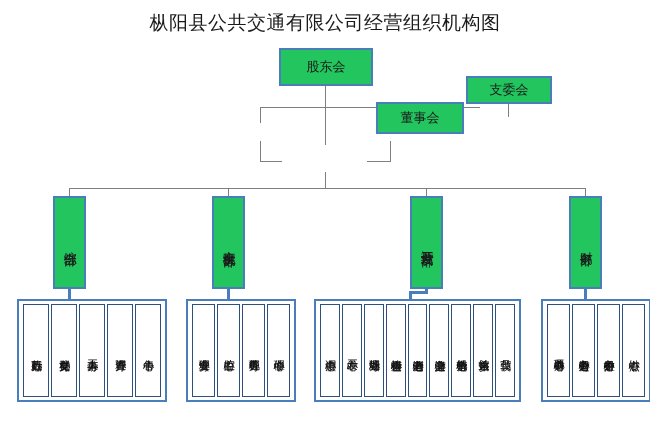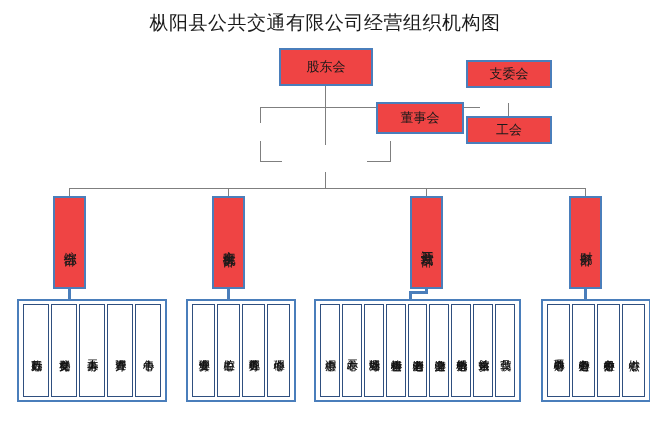--- a/index.html
+++ b/index.html
@@ -19,21 +19,21 @@
     letter-spacing:.5px;
     color:#1a1a1a;
     font-family:"DejaVu Sans","Liberation Sans",sans-serif;
   }
 
   
   .box{
     position:absolute;
     box-sizing:border-box;
     border:2px solid #4a7ebb;
-    background:#ef4444;
+    background:#22c55e;
     display:flex;align-items:center;justify-content:center;
     font-size:13px;color:#1a1a1a;
     text-align:center;
     line-height:1.1;
   }
   
   .vert{
     writing-mode:vertical-rl;
     text-orientation:upright;
     letter-spacing:1px;
@@ -101,27 +101,24 @@
   <div class="box" style="left:279px;top:48px;width:94px;height:38px;">
     <span>股东会</span>
   </div>
 
 
   <div class="box" style="left:345px;top:102px;width:88px;height:32px;margin-left:31px;">
     <span>董事会</span>
   </div>
 
 
-  <div class="box" style="left:466px;top:60px;width:86px;height:28px;">
+  <div class="box" style="left:466px;top:76px;width:86px;height:28px;">
     <span>支委会</span>
   </div>
 
-  <div class="box" style="left:466px;top:116px;width:86px;height:28px;">
-    <span>工会</span>
-  </div>
 
   <div class="ln lnv" style="left:325px;top:172px;height:17px;"></div>
   <div class="ln lnh" style="left:69px;top:188px;width:517px;"></div>
   <div class="ln lnv" style="left:69px;top:188px;height:9px;"></div>
   <div class="ln lnv" style="left:228px;top:188px;height:9px;"></div>
   <div class="ln lnv" style="left:426px;top:188px;height:9px;"></div>
   <div class="ln lnv" style="left:585px;top:188px;height:9px;"></div>
 
   <div class="box vert" style="left:53px;top:196px;width:33px;height:93px;">
     <span>综合部</span>

